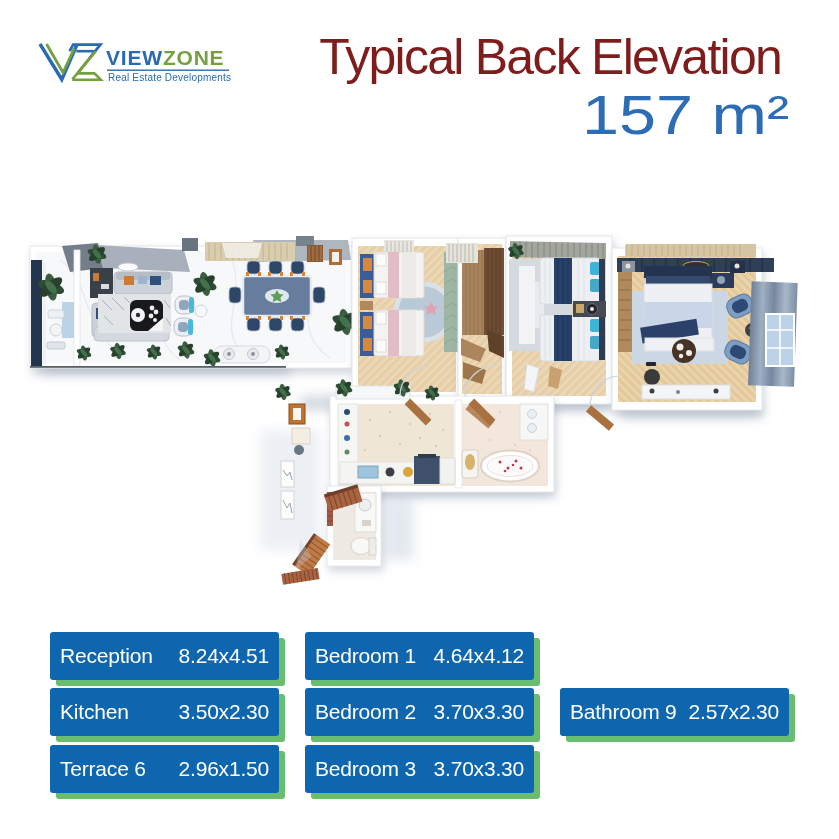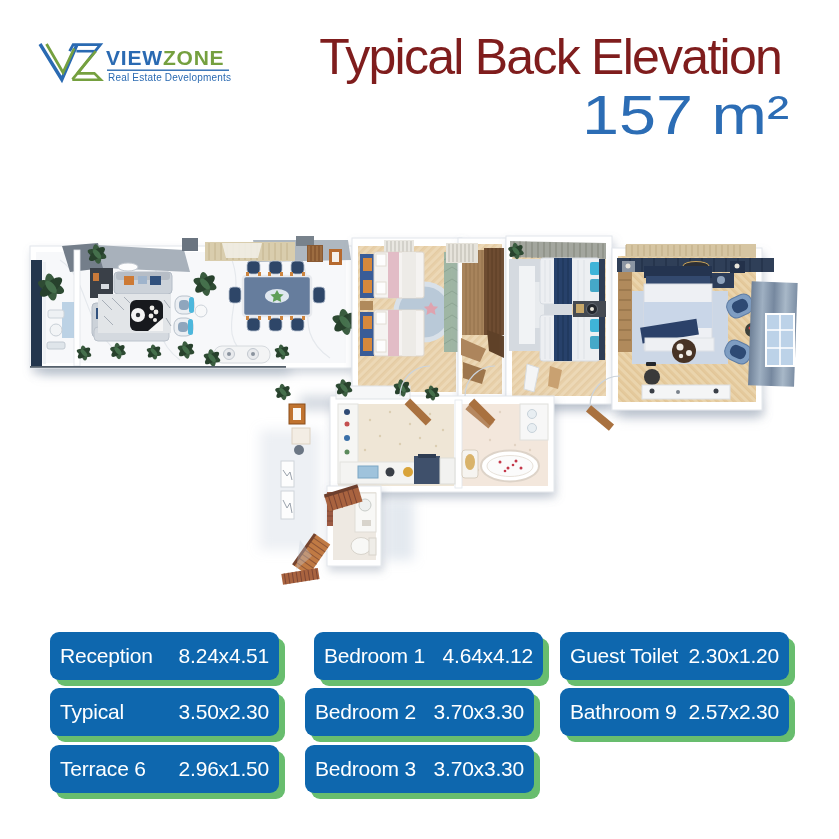--- a/index.html
+++ b/index.html
@@ -1,21 +1,21 @@
 <!DOCTYPE html>
 <html><head>
 <meta charset="utf-8">
 <style>
 html,body{margin:0;padding:0;background:#fff;}
 body{width:839px;height:839px;font-family:"Liberation Sans",sans-serif;overflow:hidden;}
 #page{position:relative;width:839px;height:839px;background:#fff;}
 .abs{position:absolute;}
 #title{position:absolute;top:28px;right:58px;font-size:50px;color:#7f1d1d;letter-spacing:-1.75px;white-space:nowrap;}
 #area{position:absolute;top:83px;right:50px;font-size:55px;color:#2c6db5;white-space:nowrap;transform:scaleX(1.21);transform-origin:100% 0;}
-.lb{position:absolute;width:229px;height:48px;background:#0e67ae;border-radius:9px;box-shadow:6px 6px 0 0 #68bd6e;color:#fff;font-size:21px;letter-spacing:-0.2px;display:flex;align-items:center;justify-content:space-between;padding:0 10px 0 10px;box-sizing:border-box;}
+.lb{position:absolute;width:229px;height:48px;background:#0e67ae;border-radius:3px;box-shadow:6px 6px 0 0 #68bd6e;color:#fff;font-size:21px;letter-spacing:-0.2px;display:flex;align-items:center;justify-content:space-between;padding:0 10px 0 10px;box-sizing:border-box;}
 .lb span{white-space:nowrap;}
 </style>
 </head>
 <body>
 <div id="page">
 
   <svg class="abs" style="left:0;top:0" width="260" height="110" viewBox="0 0 260 110">
     <g fill="none" stroke-linecap="butt">
 
       <path d="M40,44 L61.8,79.5 L77,44.5" stroke="#2a6ab2" stroke-width="3.4"></path>
@@ -517,40 +517,36 @@
     <rect x="281" y="491" width="13" height="28" fill="#fdfdfd" stroke="#cfd4d9"></rect>
     <path d="M283,500 l4,8 3,-5 2,10" stroke="#9aa2ac" fill="none"></path>
     <use href="#plant" transform="translate(283,392) scale(0.75)"></use>
   </svg>
 
   <div class="lb" style="left:50px;top:632px">
       <span>Reception</span>
       <span>8.24x4.51</span>
     </div>
   <div class="lb" style="left:50px;top:688px">
-      <span>Typical</span>
+      <span>Kitchen</span>
       <span>3.50x2.30</span>
     </div>
   <div class="lb" style="left:50px;top:745px">
       <span>Terrace 6</span>
       <span>2.96x1.50</span>
     </div>
-  <div class="lb" style="left:314px;top:632px">
+  <div class="lb" style="left:305px;top:632px">
       <span>Bedroom 1</span>
       <span>4.64x4.12</span>
     </div>
   <div class="lb" style="left:305px;top:688px">
       <span>Bedroom 2</span>
       <span>3.70x3.30</span>
     </div>
   <div class="lb" style="left:305px;top:745px">
       <span>Bedroom 3</span>
       <span>3.70x3.30</span>
     </div>
-  <div class="lb" style="left:560px;top:632px">
-      <span>Guest Toilet</span>
-      <span>2.30x1.20</span>
-    </div>
   <div class="lb" style="left:560px;top:688px">
       <span>Bathroom 9</span>
       <span>2.57x2.30</span>
     </div>
 </div>
 
 </body></html>

